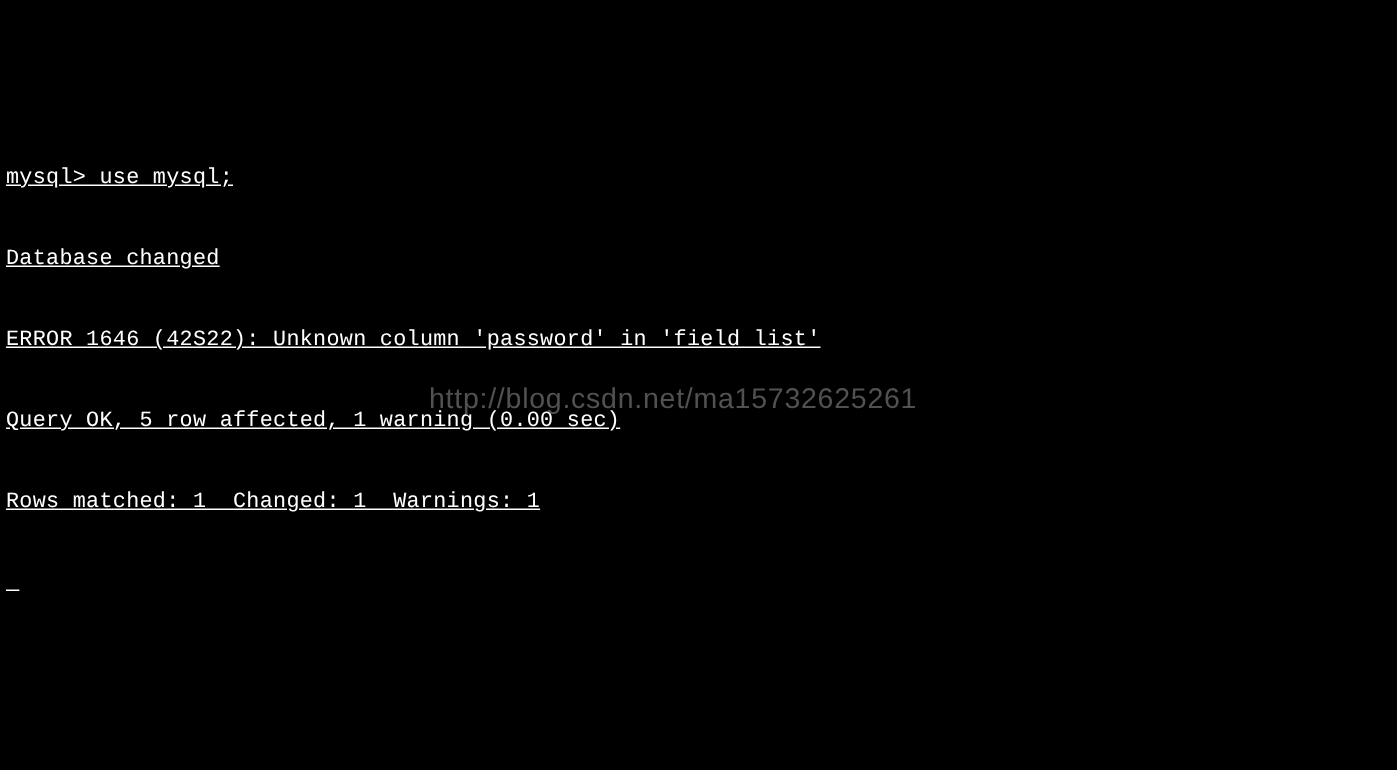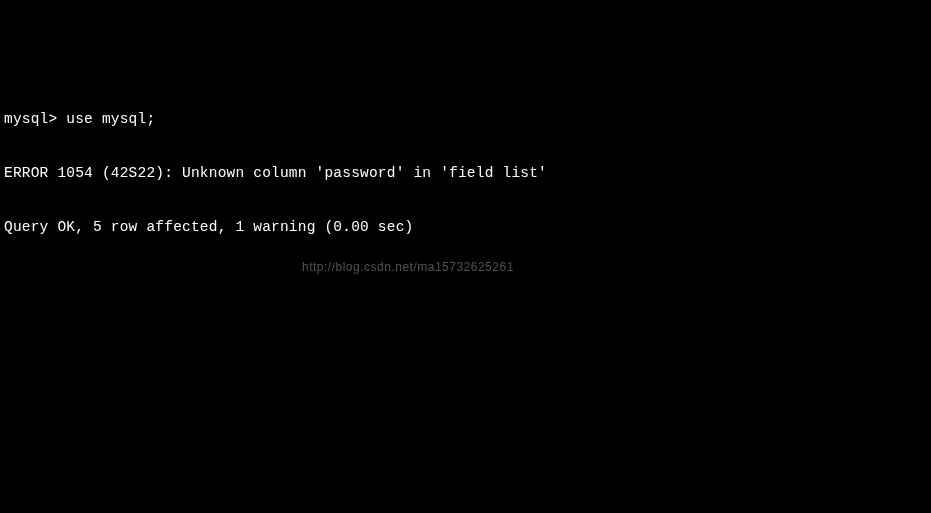--- a/index.html
+++ b/index.html
@@ -10,42 +10,44 @@
       font-size: 14.5px;
       line-height: 18px;
       padding: 2px 4px;
       width: 931px;
       height: 513px;
       overflow: hidden;
       letter-spacing: 0.2px;
       white-space: pre;
       position: relative;
     }
-    .line { white-space: pre-wrap; }
+    .line { white-space: pre-wrap; text-decoration: underline; }
     .watermark {
       position: absolute;
       top: 258px;
-      left: 302px;
+      left: 286px;
       color: rgba(180,180,180,0.45);
-      font-size: 12px;
+      font-size: 19px;
       font-family: Arial, sans-serif;
       letter-spacing: 0.5px;
       pointer-events: none;
       z-index: 10;
     }
   </style>
 </head>
 <body>
 
 
 
 <div>
   <div class="line">mysql&gt; use mysql;</div>
-  <div class="line">ERROR 1054 (42S22): Unknown column 'password' in 'field list'</div>
+  <div class="line">Database changed</div>
+  <div class="line">ERROR 1646 (42S22): Unknown column 'password' in 'field list'</div>
   <div class="line">Query OK, 5 row affected, 1 warning (0.00 sec)</div>
+  <div class="line">Rows matched: 1  Changed: 1  Warnings: 1</div>
   <div class="line">&nbsp;</div>
   
   
   
   
   
   
   
   
   

